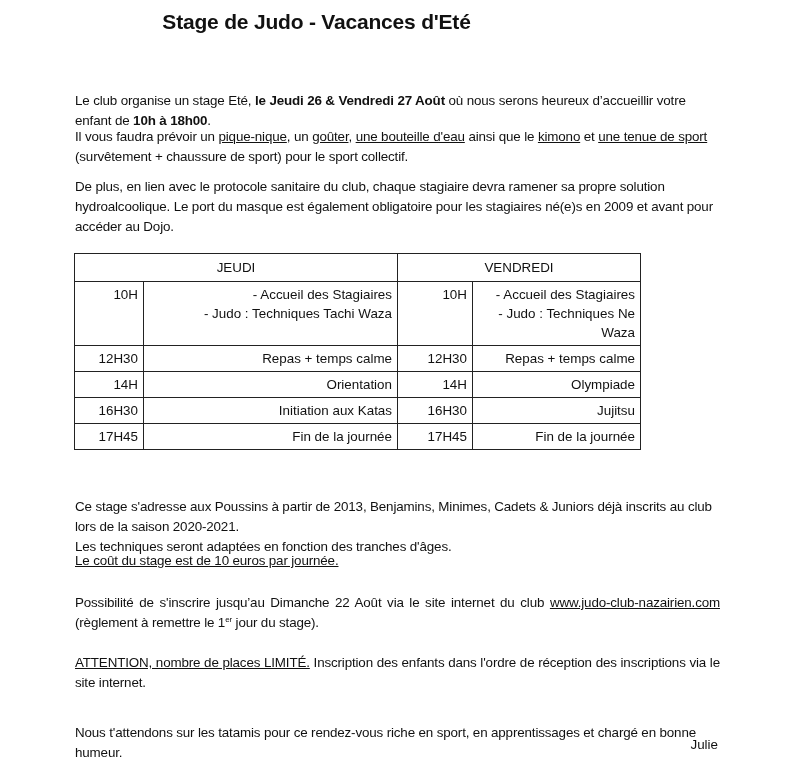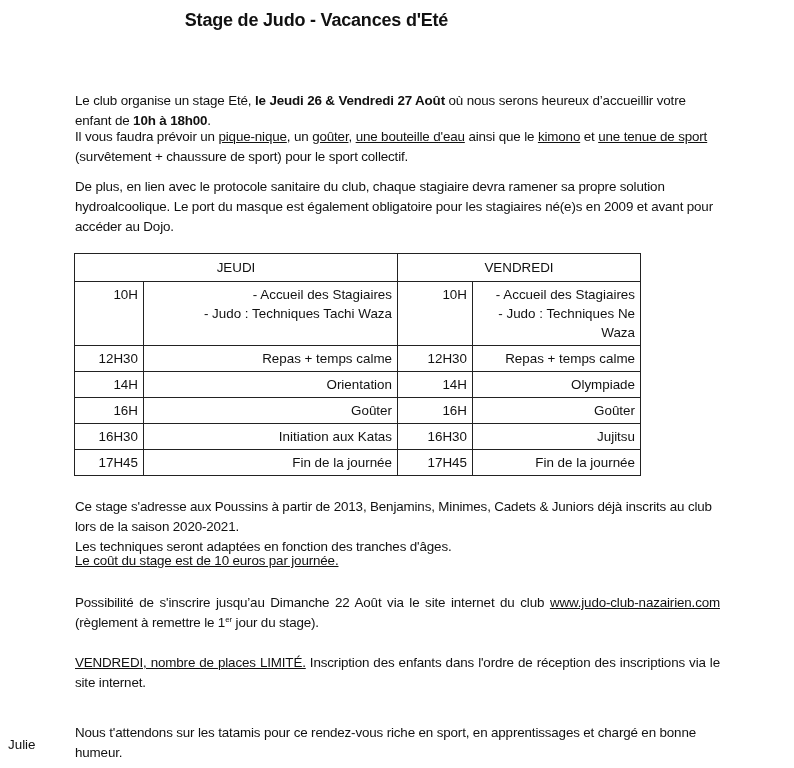--- a/index.html
+++ b/index.html
@@ -3,21 +3,21 @@
 <meta charset="utf-8">
 <style>
   html, body { margin: 0; padding: 0; background: #ffffff; }
   body {
     width: 794px; height: 768px; position: relative; overflow: hidden;
     font-family: "Liberation Sans", "DejaVu Sans", sans-serif;
     color: #111; font-size: 13.4px;
   }
   .title {
     position: absolute; top: 10px; left: 0; width: 633px; text-align: center;
-    font-weight: bold; font-size: 18px; letter-spacing: -0.2px;
+    font-weight: bold; font-size: 21px; letter-spacing: -0.2px;
   }
   .para {
     position: absolute; left: 75px; width: 650px; line-height: 20px;
     letter-spacing: -0.15px;
   }
   .justify { text-align: justify; width: 645px; }
   .u { text-decoration: underline; }
   .b { font-weight: bold; }
   sup { font-size: 8px; line-height: 0; }
   table.schedule {
@@ -25,21 +25,21 @@
     border-collapse: collapse; font-size: 13.4px;
   }
   table.schedule td, table.schedule th {
     border: 1px solid #222; padding: 3px 5px; vertical-align: top;
     line-height: 19px; text-align: right; font-weight: normal;
   }
   table.schedule th { text-align: center; padding: 4px 5px; }
   .c-time { width: 58px; }
   .c-act { width: 243px; }
   .c-time2 { width: 64px; }
-  .signature { position: absolute; left: 0; width: 718px; top: 737px; margin-left: 8px; }
+  .signature { position: absolute; left: 0; width: 718px; text-align: right; top: 737px; }
 </style>
 </head>
 <body>
 
 <div class="title">Stage de Judo - Vacances d'Eté</div>
 
 <div class="para" style="top:79px;margin-top:12px;">
   <span>Le club organise un stage Eté, </span><span class="b">le Jeudi 26 &amp; Vendredi 27 Août</span><span> où nous serons heureux d’accueillir votre enfant de </span><span class="b">10h à 18h00</span><span>.</span>
 </div>
 
@@ -96,34 +96,20 @@
         </td>
         <td class="c-time2">
           <div>14H</div>
         </td>
         <td class="c-act2">
           <div>Olympiade</div>
         </td>
       </tr>
       <tr>
         <td class="c-time">
-          <div>16H</div>
-        </td>
-        <td class="c-act">
-          <div>Goûter</div>
-        </td>
-        <td class="c-time2">
-          <div>16H</div>
-        </td>
-        <td class="c-act2">
-          <div>Goûter</div>
-        </td>
-      </tr>
-      <tr>
-        <td class="c-time">
           <div>16H30</div>
         </td>
         <td class="c-act">
           <div>Initiation aux Katas</div>
         </td>
         <td class="c-time2">
           <div>16H30</div>
         </td>
         <td class="c-act2">
           <div>Jujitsu</div>
@@ -153,18 +139,18 @@
 
 <div class="para" style="top:551px;">
   <span class="u">Le coût du stage est de 10 euros par journée.</span>
 </div>
 
 <div class="para justify" style="top:593px;">
   <span>Possibilité de s'inscrire jusqu’au Dimanche 22 Août via le site internet du club </span><span class="u">www.judo-club-nazairien.com</span><span> (règlement à remettre le 1</span><sup>er</sup><span> jour du stage).</span>
 </div>
 
 <div class="para justify" style="top:653px;">
-  <span class="u">VENDREDI, nombre de places LIMITÉ.</span><span> Inscription des enfants dans l'ordre de réception des inscriptions via le site internet.</span>
+  <span class="u">ATTENTION, nombre de places LIMITÉ.</span><span> Inscription des enfants dans l'ordre de réception des inscriptions via le site internet.</span>
 </div>
 
 <div class="para" style="top:723px;">Nous t'attendons sur les tatamis pour ce rendez-vous riche en sport, en apprentissages et chargé en bonne humeur.</div>
 
 <div class="signature">Julie</div>
 
 </body></html>

